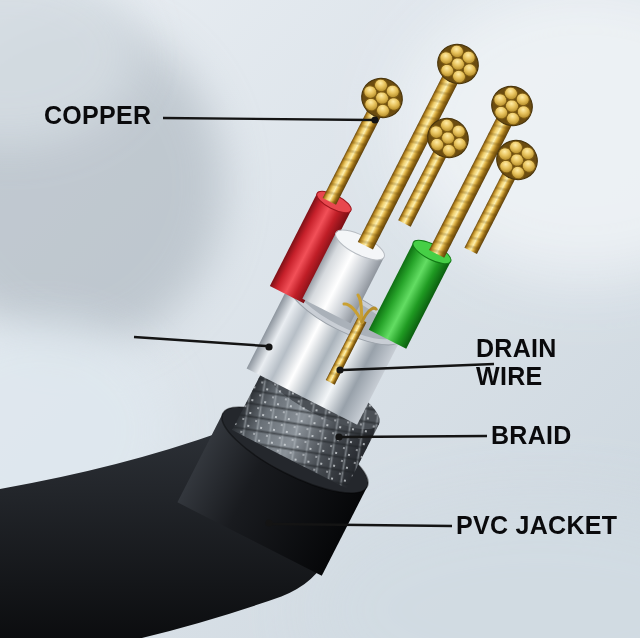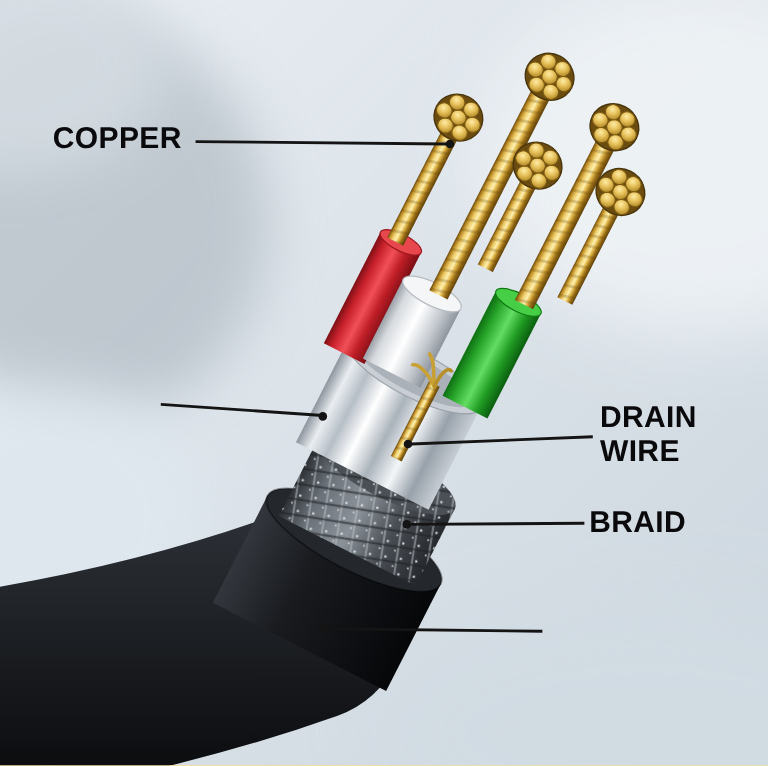--- a/index.html
+++ b/index.html
@@ -1,19 +1,19 @@
 <!DOCTYPE html>
 <html><head>
 <meta charset="utf-8">
 <style>
   html,body { margin:0; padding:0; background:#ffffff; }
   .scene {
     position:relative; width:640px; height:638px; overflow:hidden;
     font-family:"Liberation Sans", sans-serif;
-    background:#eab308;
+    background:#22c55e;
   }
   .scene svg { position:absolute; left:0; top:0; }
   .label {
     position:absolute; font-weight:700; font-size:25px; color:#0a0a0c;
     letter-spacing:0.3px; line-height:1.12; white-space:nowrap;
   }
   .label-drain { white-space:normal; width:100px; }
 </style>
 </head>
 <body>
@@ -213,16 +213,17 @@
           <circle cx="339" cy="437" r="3.6" stroke="none"></circle>
     </g>
     <g>
       <line x1="452" y1="526" x2="272" y2="524"></line>
           <circle cx="269" cy="523" r="3.6" stroke="none"></circle>
     </g>
   </g>
 </svg>
 
 <div class="label" style="left:44px; top:101px;">COPPER</div>
-<div class="label label-drain" style="left:500px; top:334px;">DRAIN WIRE</div>
+<div class="label label-drain" style="left:476px; top:334px;">DRAIN WIRE</div>
 <div class="label" style="left:491px; top:421px;text-align:center;">BRAID</div>
+<div class="label" style="left:456px; top:511px;">PVC JACKET</div>
 
 </div>
 
 </body></html>

